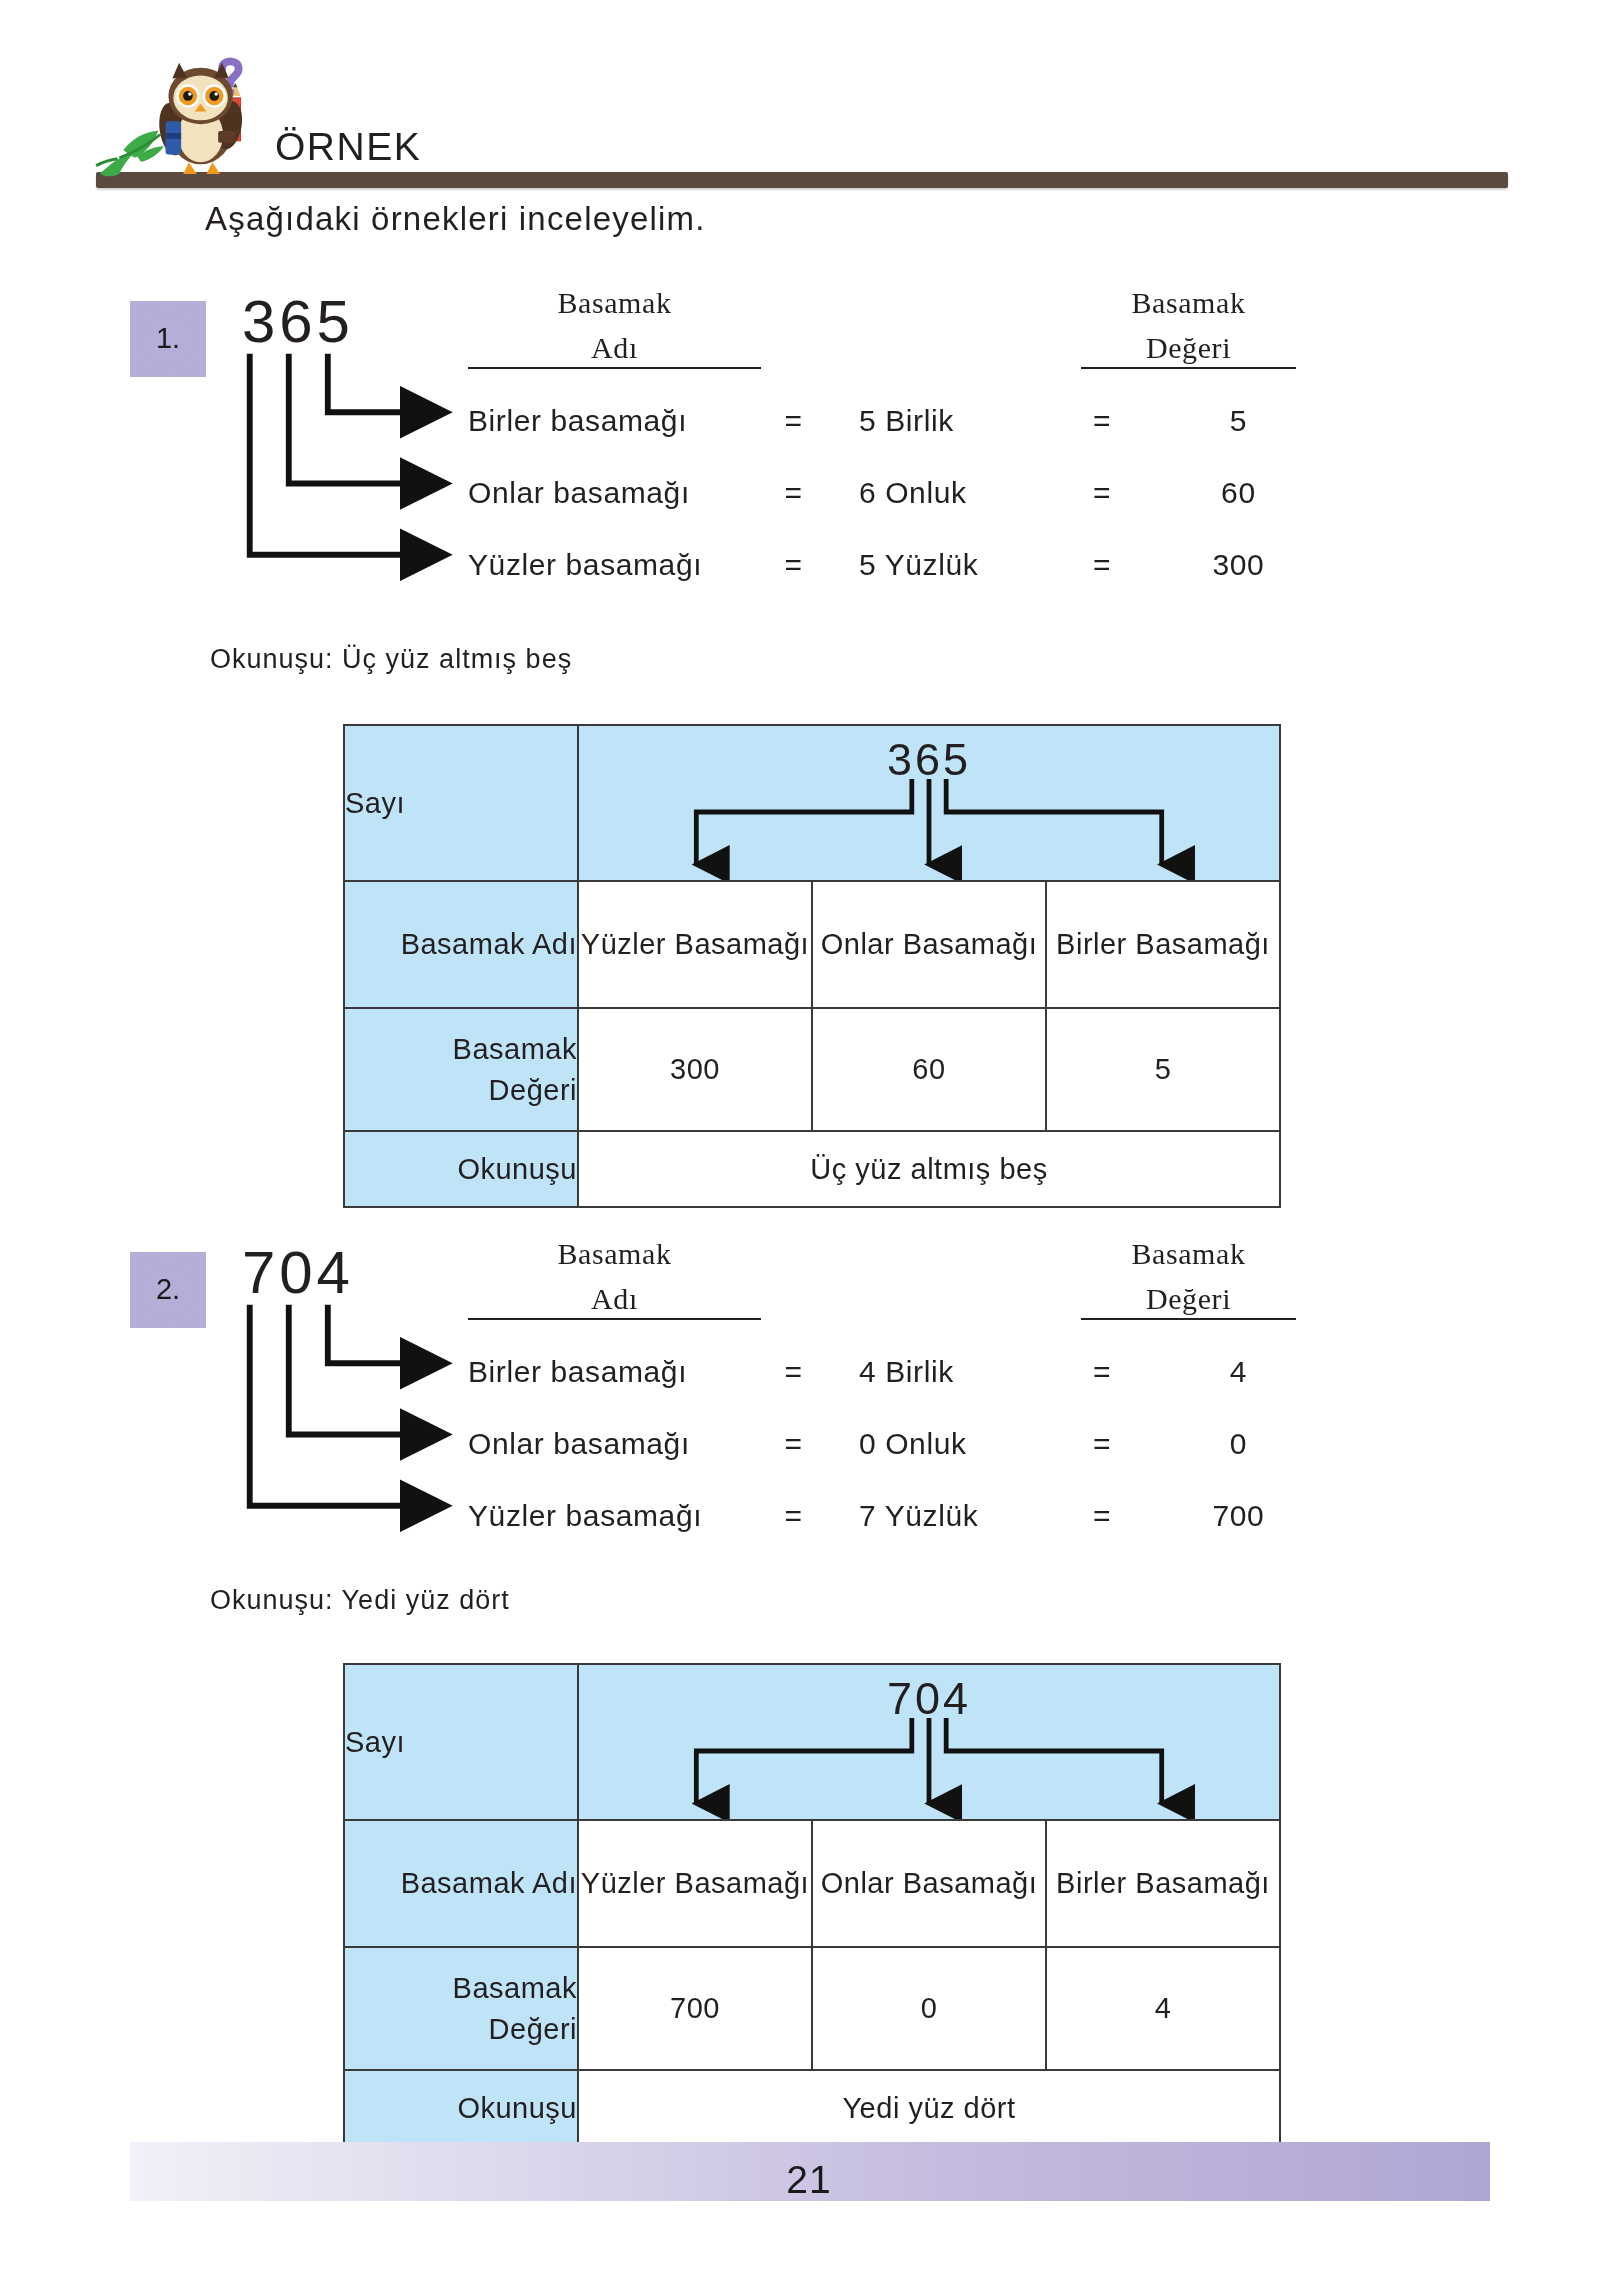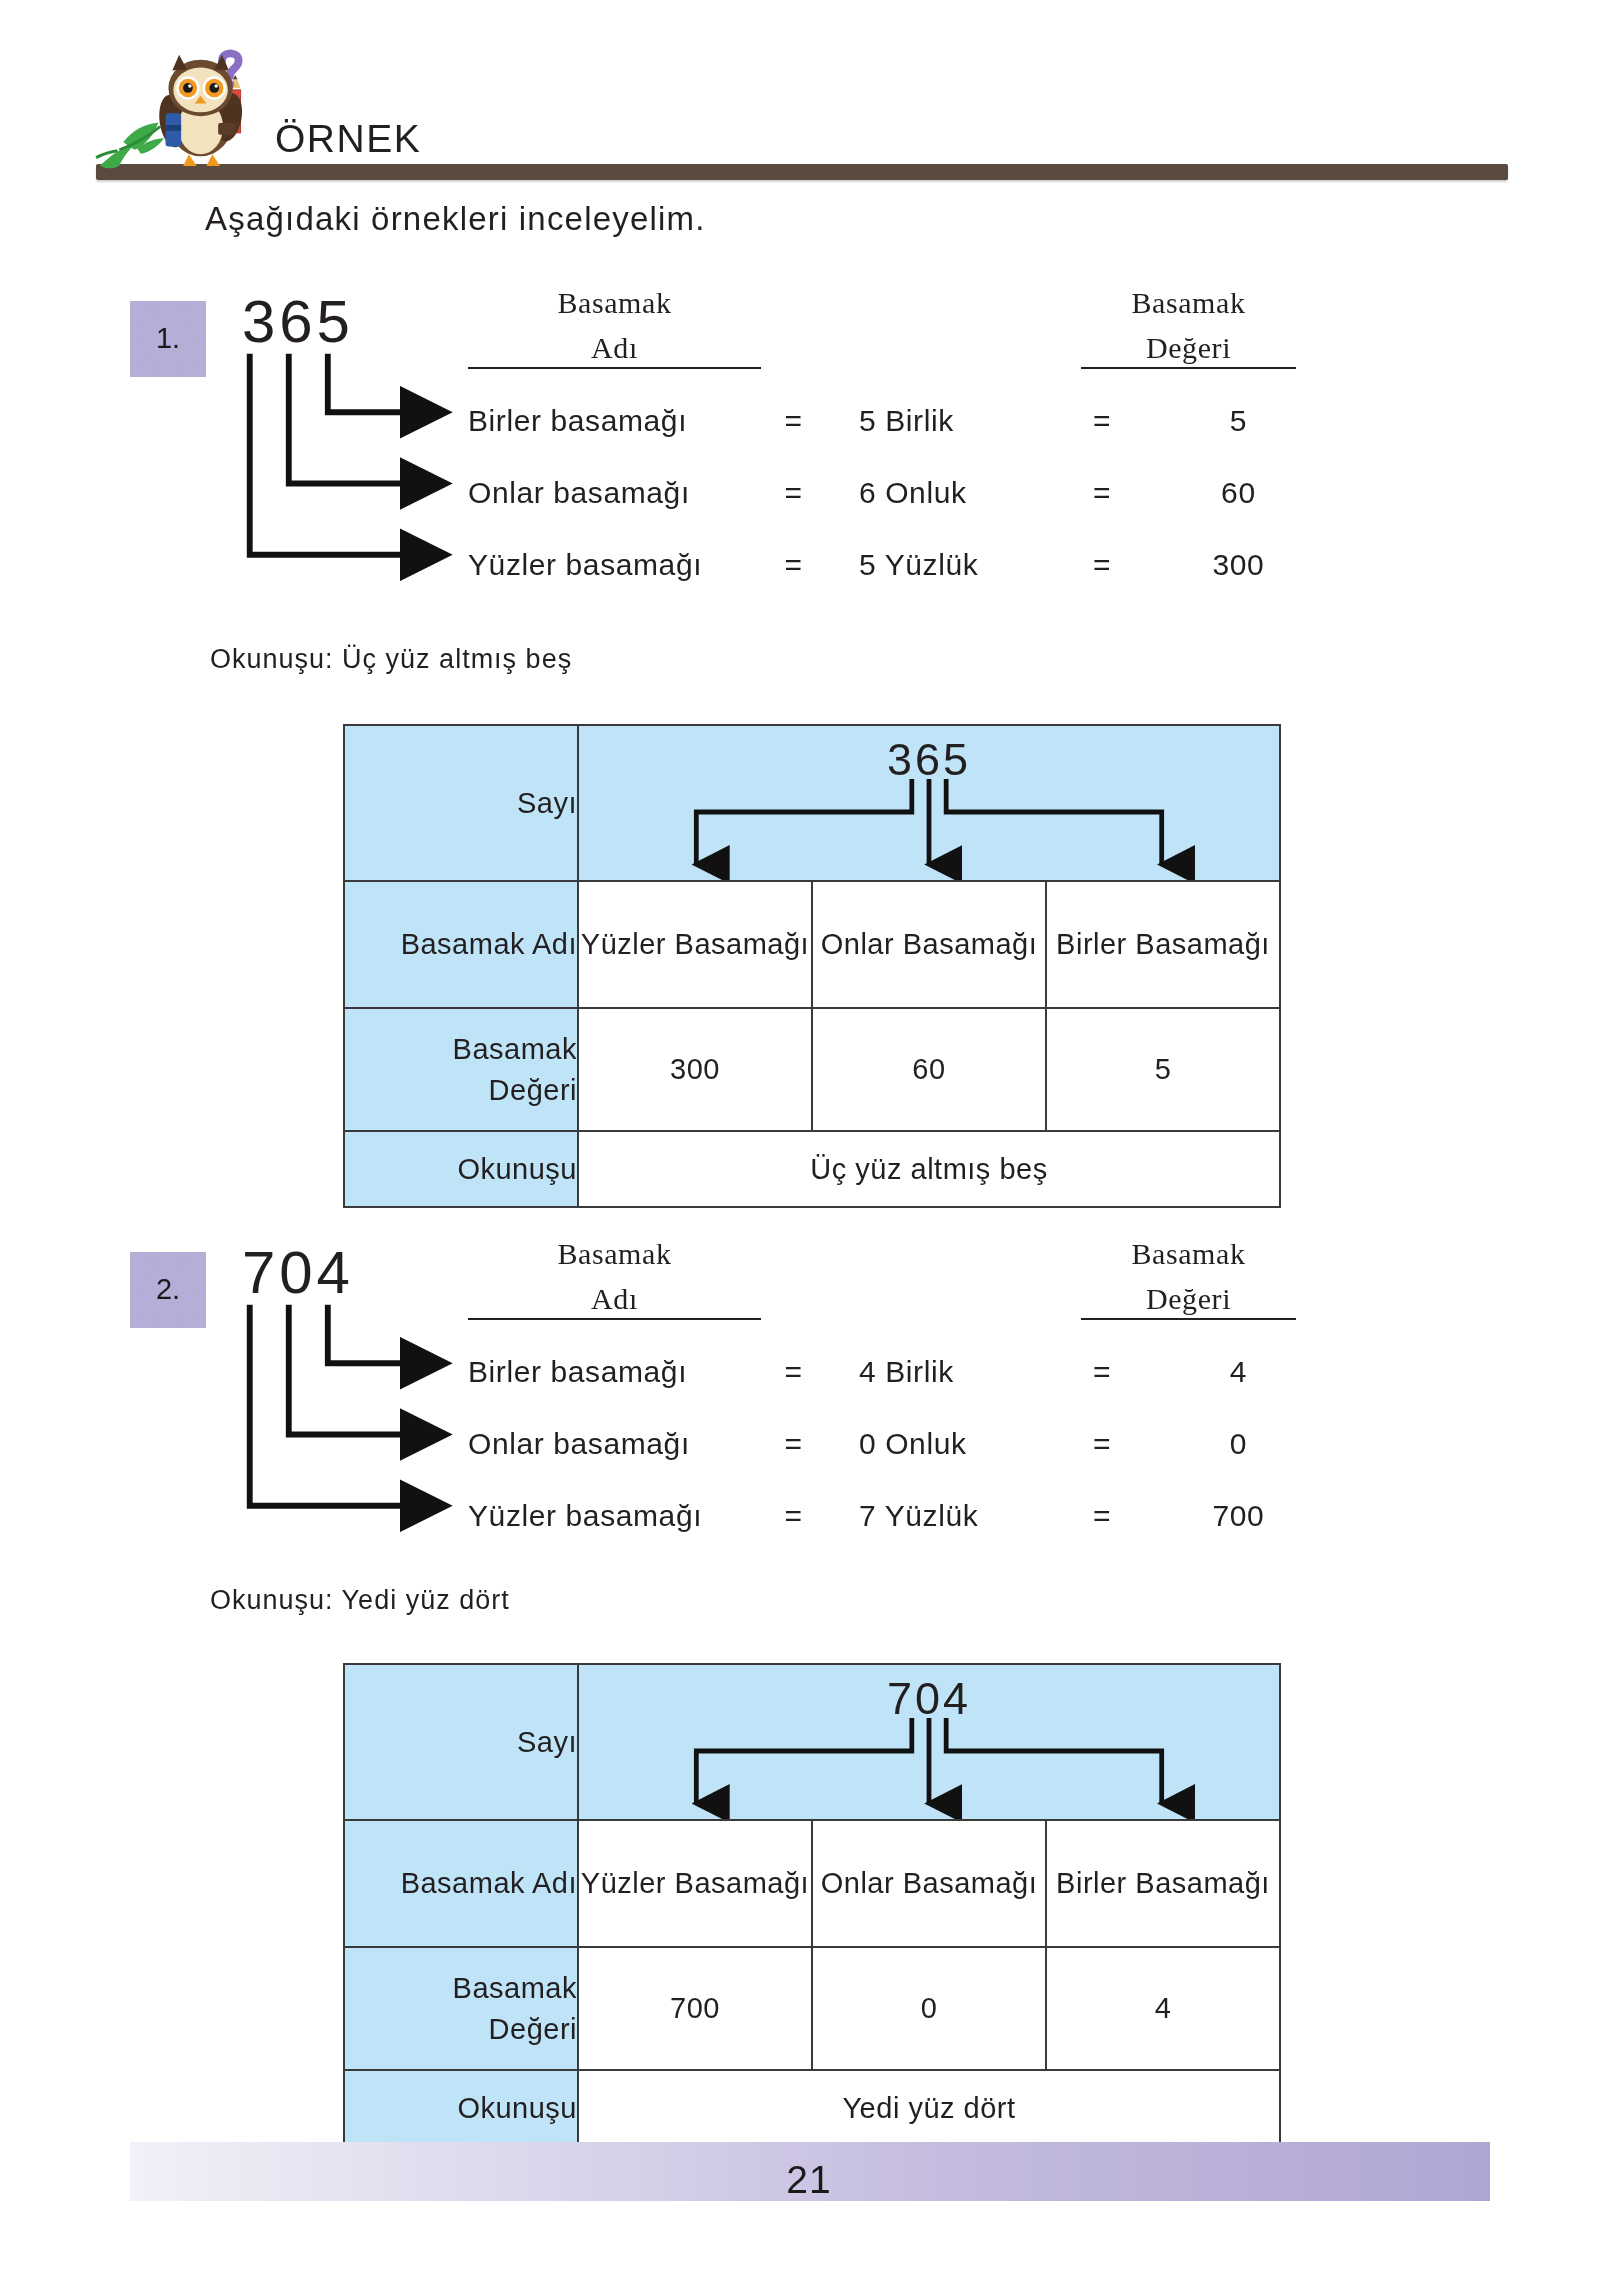--- a/index.html
+++ b/index.html
@@ -12,21 +12,21 @@
     height: 2282px;
     position: relative;
     font-family: "DejaVu Sans", "Liberation Sans", sans-serif;
     color: #231f20;
     overflow: hidden;
   }
 
   
   .header {
     position: absolute;
-    left: 0; top: 0;
+    left: 0; top: 8px;
     width: 1618px;
     height: 190px;
   }
   .branch-bar {
     position: absolute;
     left: 96px;
     top: 164px;
     width: 1412px;
     height: 15.6px;
     background: #5a4a3f;
@@ -180,21 +180,21 @@
     line-height: 41px;
   }
   .pv-table td.sayi-cell {
     background: #bfe4f8;
     height: 154px;
     position: relative;
   }
   .pv-table td.sayi-head {
     background: #bfe4f8;
     height: 154px;
-    text-align: right;
+    text-align: left;
   }
   .pv-table td.name-cell { height: 125px; line-height: 43px; }
   .pv-table td.val-cell  { height: 121px; }
   .pv-table td.read-cell { height: 74px; }
   .sayi-num {
     position: absolute;
     left: 0; right: 0;
     top: 7.8px;
     font-size: 45px;
     letter-spacing: 2.9px;

